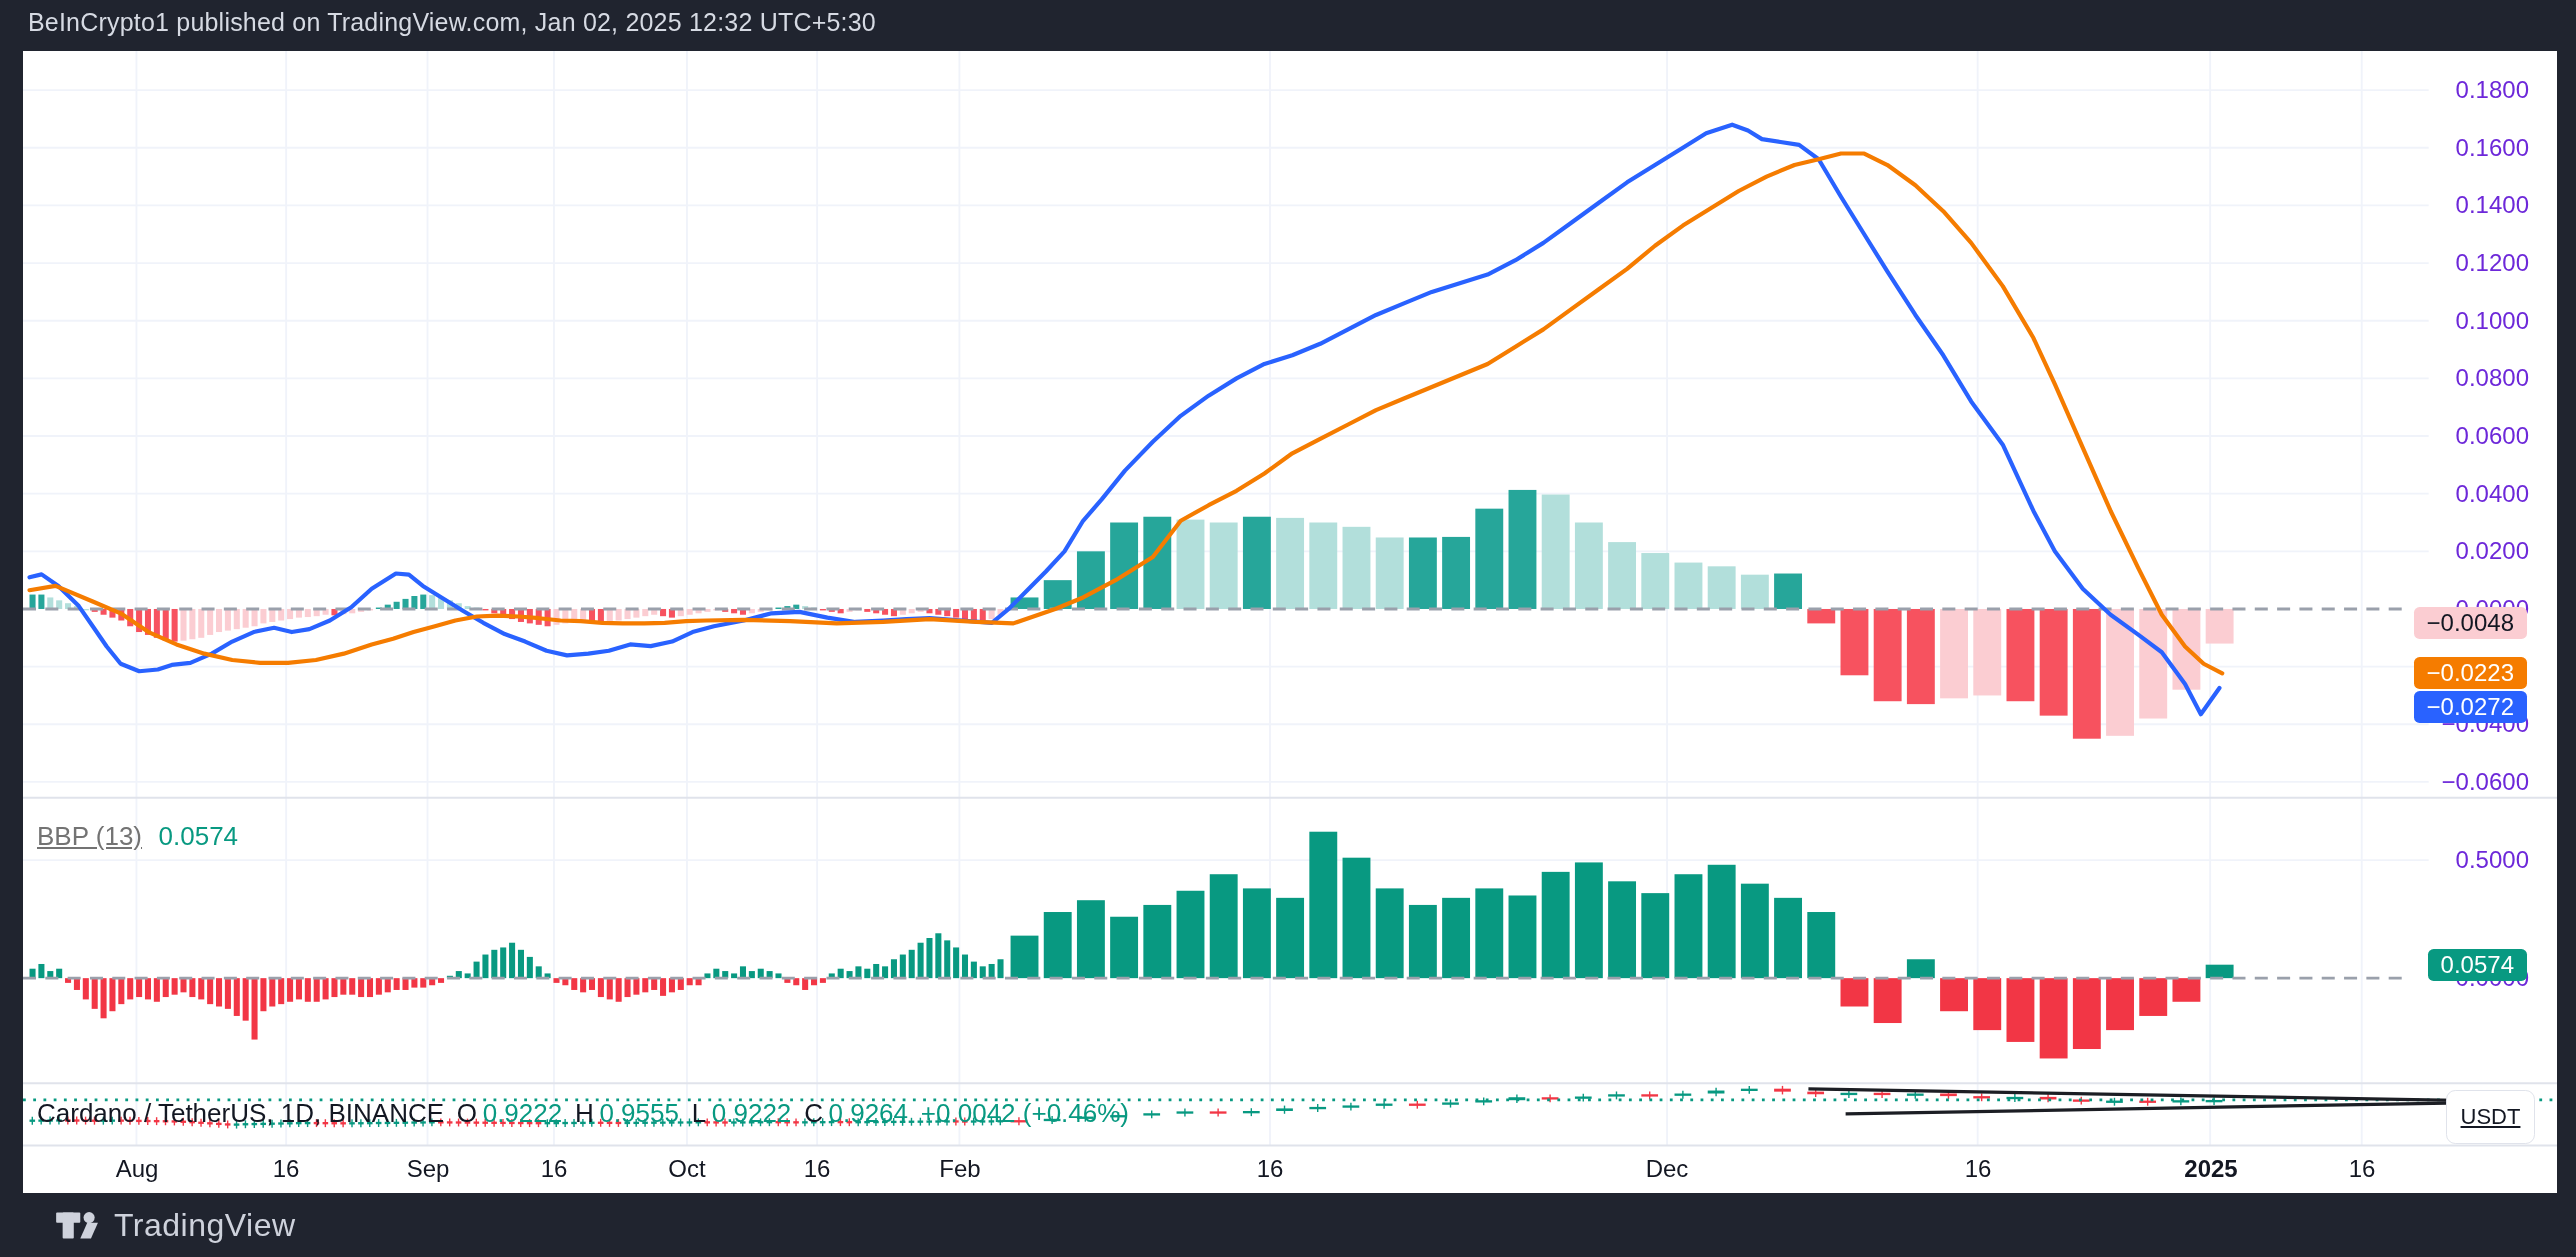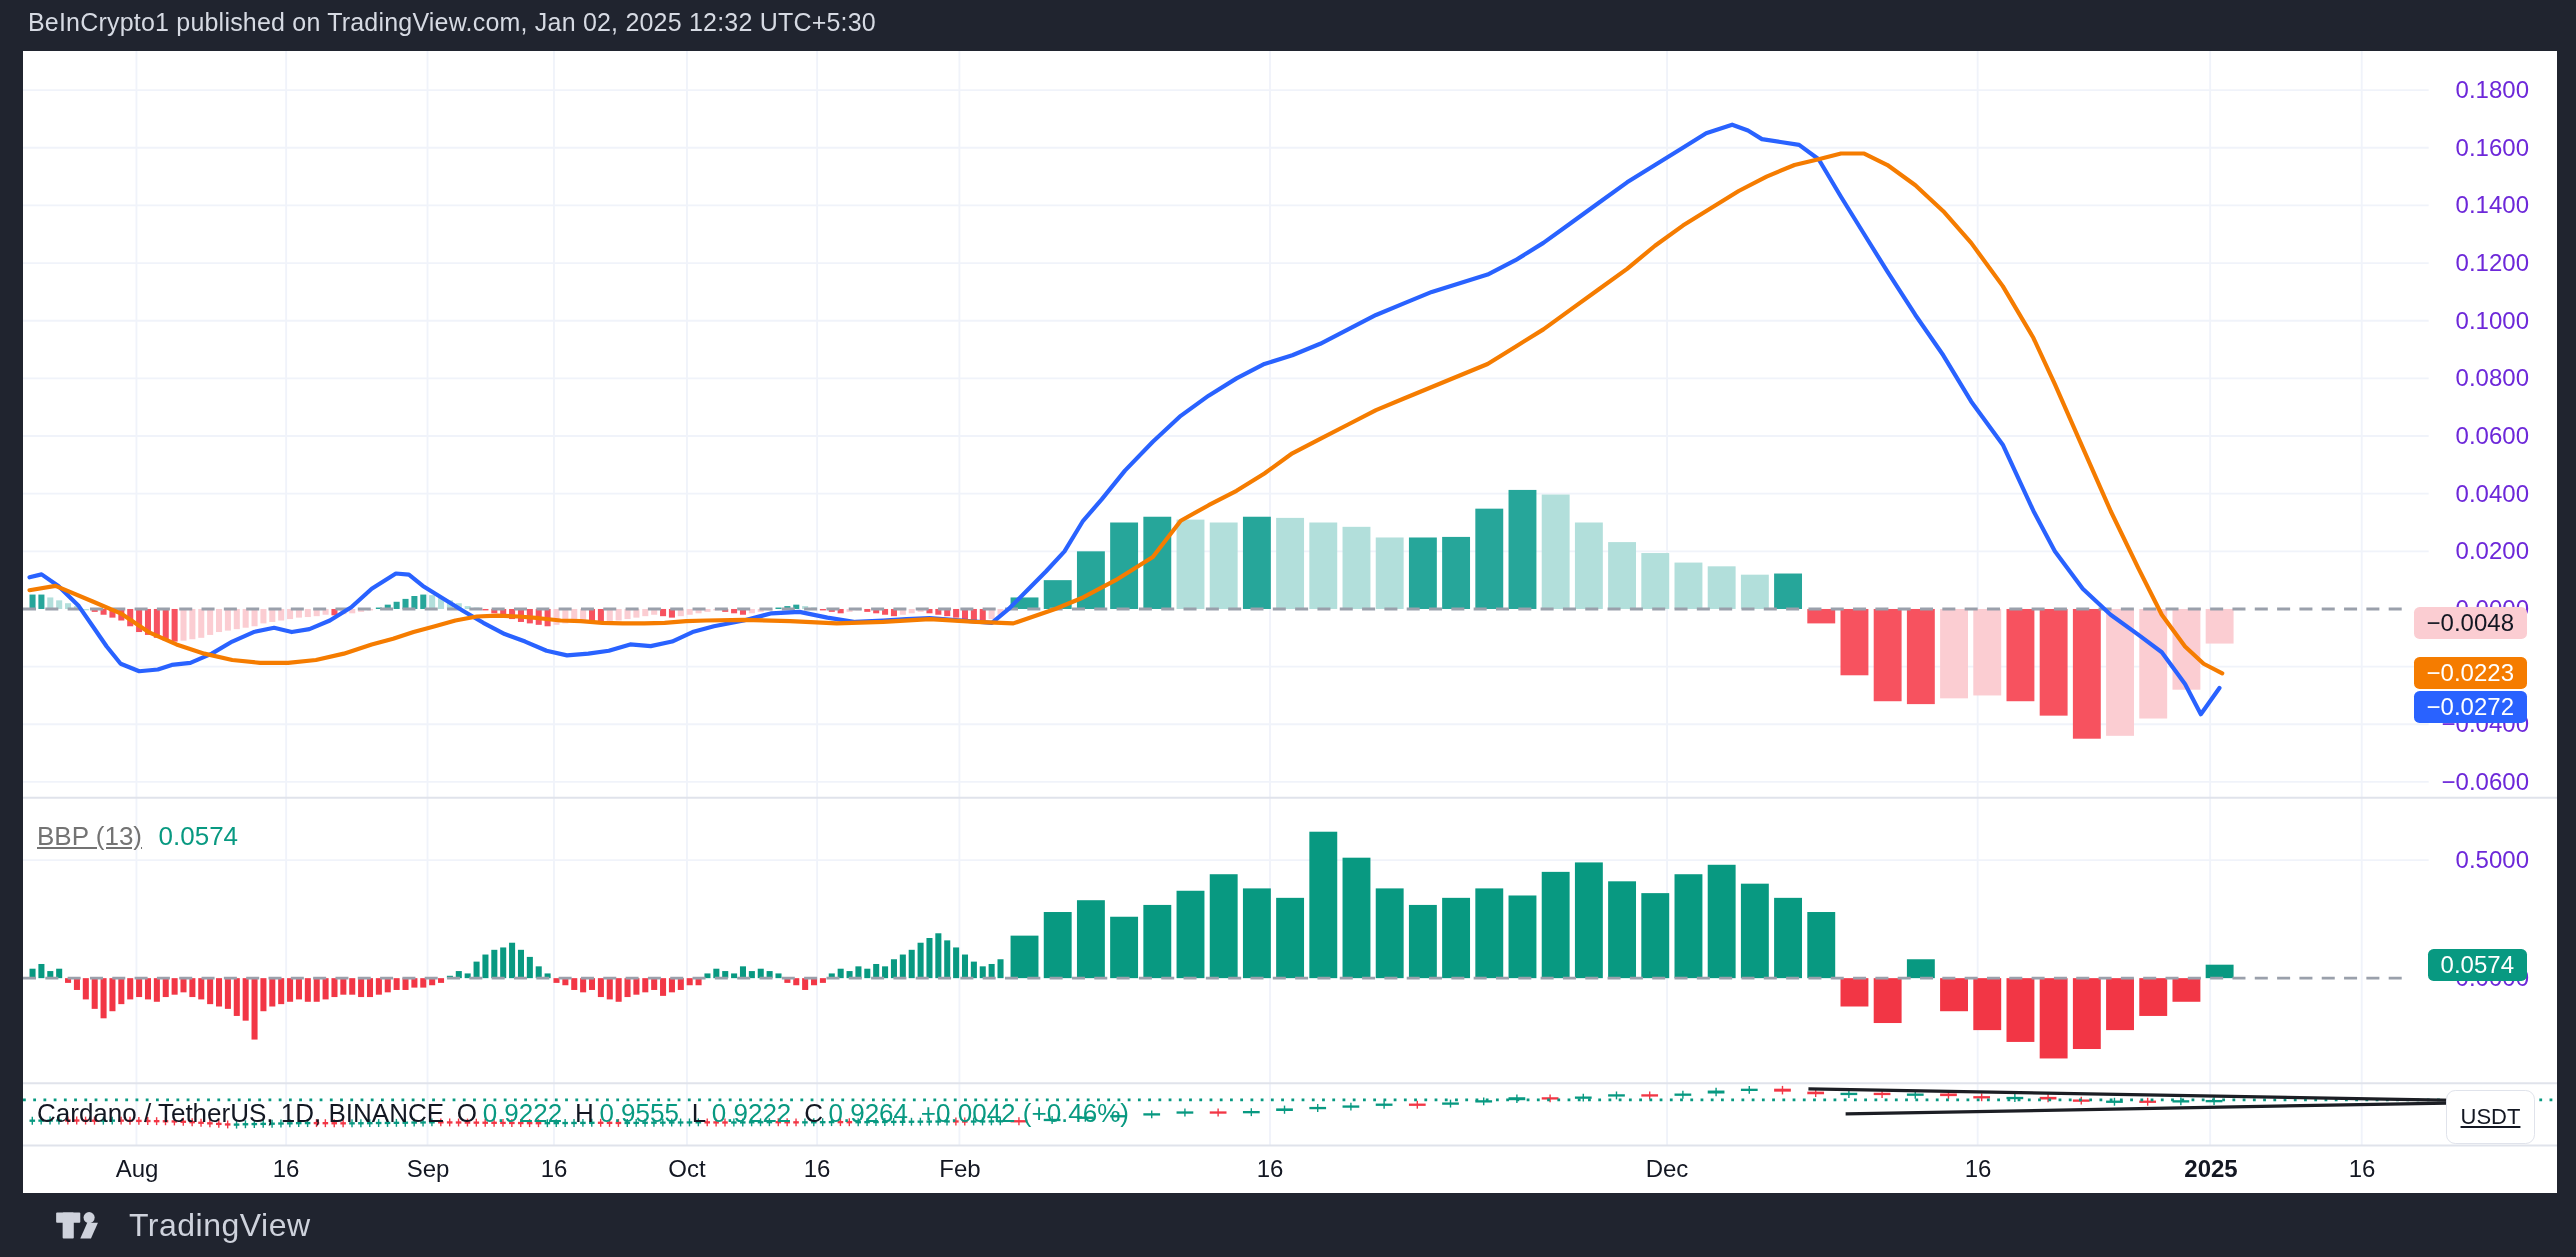--- a/index.html
+++ b/index.html
@@ -40,21 +40,21 @@
     position:absolute; left:2446px; top:1090px; width:89px; height:54px;
     background:#ffffff; border:1.9px solid #e0e3eb; border-radius:9.3px;
     display:flex; align-items:center; justify-content:center;
     font-size:22px; color:#131722; cursor:pointer;text-decoration:underline;
   }
   .bottombar {
     position:absolute; left:0; top:1193px; width:2576px; height:64px;
     background:#20242f; display:flex; align-items:center;
   }
   .tv-logo { display:flex; align-items:center; margin-left:56px; }
-  .tv-logo-text { color:#ced2dc; font-size:32px; font-weight:500; margin-left:30px; letter-spacing:0.5px; }
+  .tv-logo-text { color:#ced2dc; font-size:32px; font-weight:500; margin-left:15px; letter-spacing:0.5px; }
 </style>
 </head>
 <body>
 
 <div class="topbar">
   <span class="attribution">BeInCrypto1 published on TradingView.com, Jan 02, 2025 12:32 UTC+5:30</span>
 </div>
 
 <div class="chart-area">
   <svg id="chart-svg" width="2534" height="1142" viewBox="0 0 2725 1228">

